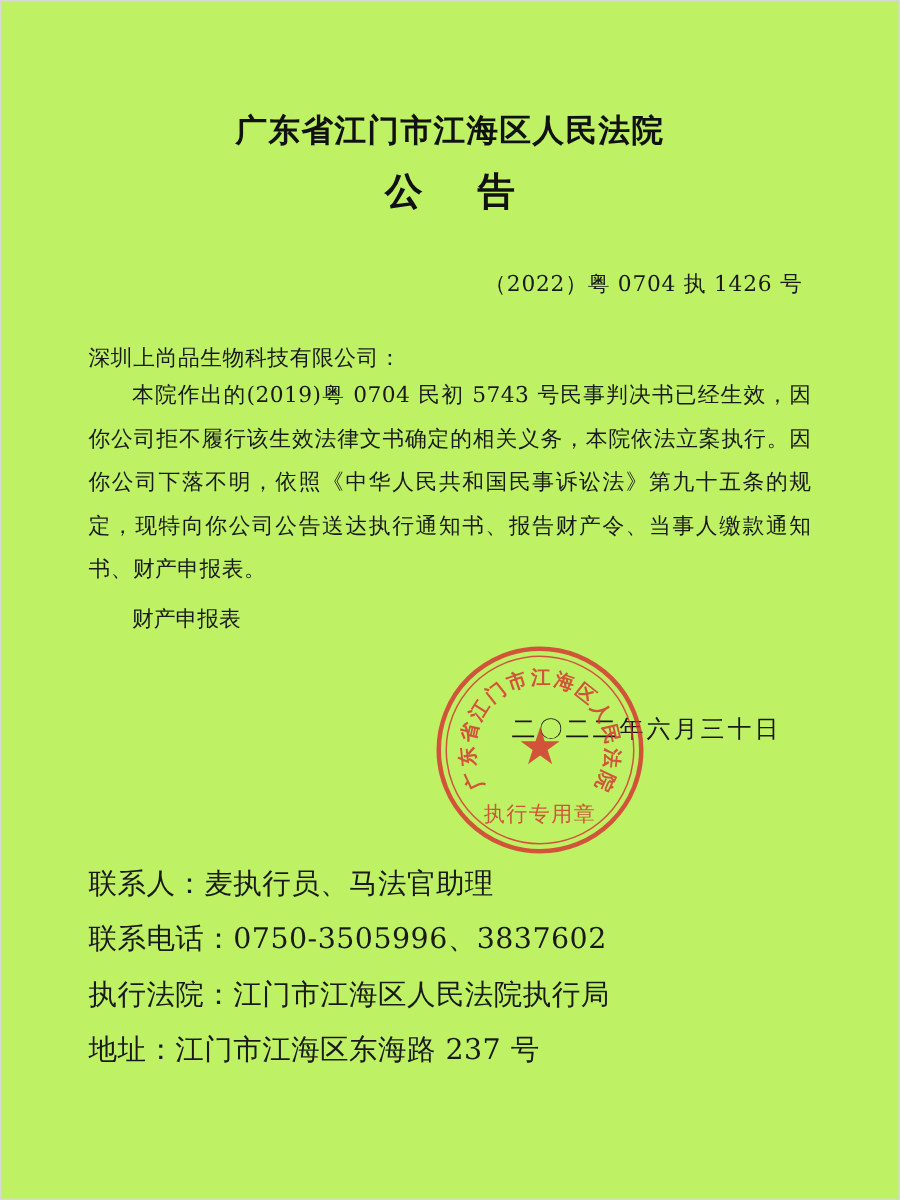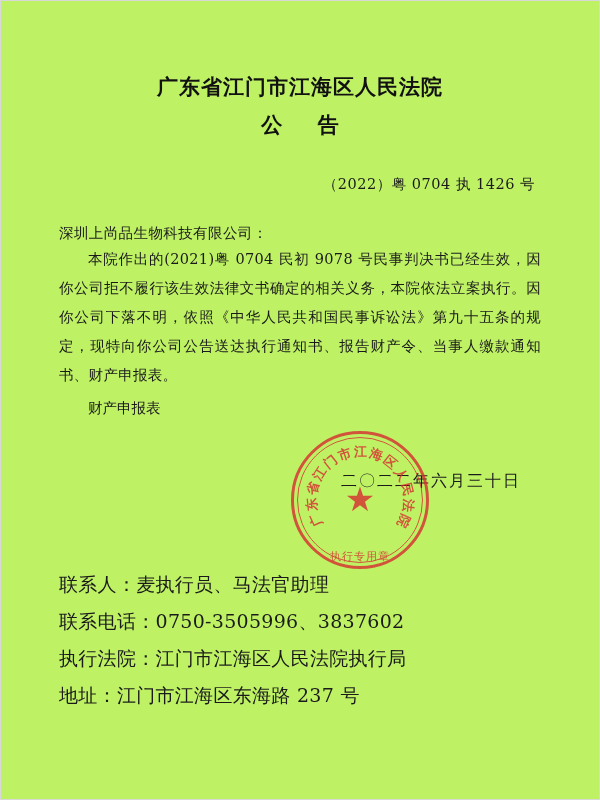--- a/index.html
+++ b/index.html
@@ -30,21 +30,21 @@
   .doc-title {
     text-align: center;
     font-size: 21px;
     font-weight: bold;
     letter-spacing: 1px;
     color: #111;
     line-height: 1.5;
   }
   .doc-subtitle {
     text-align: center;
-    font-size: 21px;
+    font-size: 25px;
     font-weight: bold;
     letter-spacing: 14px;
     margin-top: 8px;
     padding-left: 14px;
     color: #111;
   }
   .case-number {
     text-align: right;
     font-size: 14.5px;
     margin-top: 36px;
@@ -126,23 +126,23 @@
     font-size: 13px;
     font-weight: bold;
     color: #d7292f;
     font-family: "DejaVu Serif", serif;
     transform-origin: 0 0;
     white-space: nowrap;
   }
   .seal .seal-bottom {
     position: absolute;
     width: 100%;
-    bottom: 2px;
+    bottom: 14px;
     text-align: center;
-    font-size: 11px;
+    font-size: 14px;
     color: #d7292f;
     letter-spacing: 1px;
   }
   .contact-block {
     margin-top: 74px;
     font-size: 19px;
     line-height: 1.95;
     letter-spacing: 0.3px;
   }
   .contact-block div {
@@ -155,21 +155,21 @@
 <div class="page">
   <div class="inner">
 
     <div class="doc-title">广东省江门市江海区人民法院</div>
     <div class="doc-subtitle">公 告</div>
 
     <div class="case-number">（2022）粤 0704 执 1426 号</div>
 
     <div class="recipient">深圳上尚品生物科技有限公司：</div>
 
-    <div class="body-para">本院作出的(2021)粤 0704 民初 9078 号民事判决书已经生效，因你公司拒不履行该生效法律文书确定的相关义务，本院依法立案执行。因你公司下落不明，依照《中华人民共和国民事诉讼法》第九十五条的规定，现特向你公司公告送达执行通知书、报告财产令、当事人缴款通知书、财产申报表。</div>
+    <div class="body-para">本院作出的(2019)粤 0704 民初 5743 号民事判决书已经生效，因你公司拒不履行该生效法律文书确定的相关义务，本院依法立案执行。因你公司下落不明，依照《中华人民共和国民事诉讼法》第九十五条的规定，现特向你公司公告送达执行通知书、报告财产令、当事人缴款通知书、财产申报表。</div>
 
     <div class="sign-off">财产申报表</div>
 
     <div class="date-line">二〇二二年六月三十日</div>
 
     <div class="contact-block">
       <div>联系人：麦执行员、马法官助理</div>
       <div>联系电话：0750-3505996、3837602</div>
       <div>执行法院：江门市江海区人民法院执行局</div>
       <div>地址：江门市江海区东海路 237 号</div>

